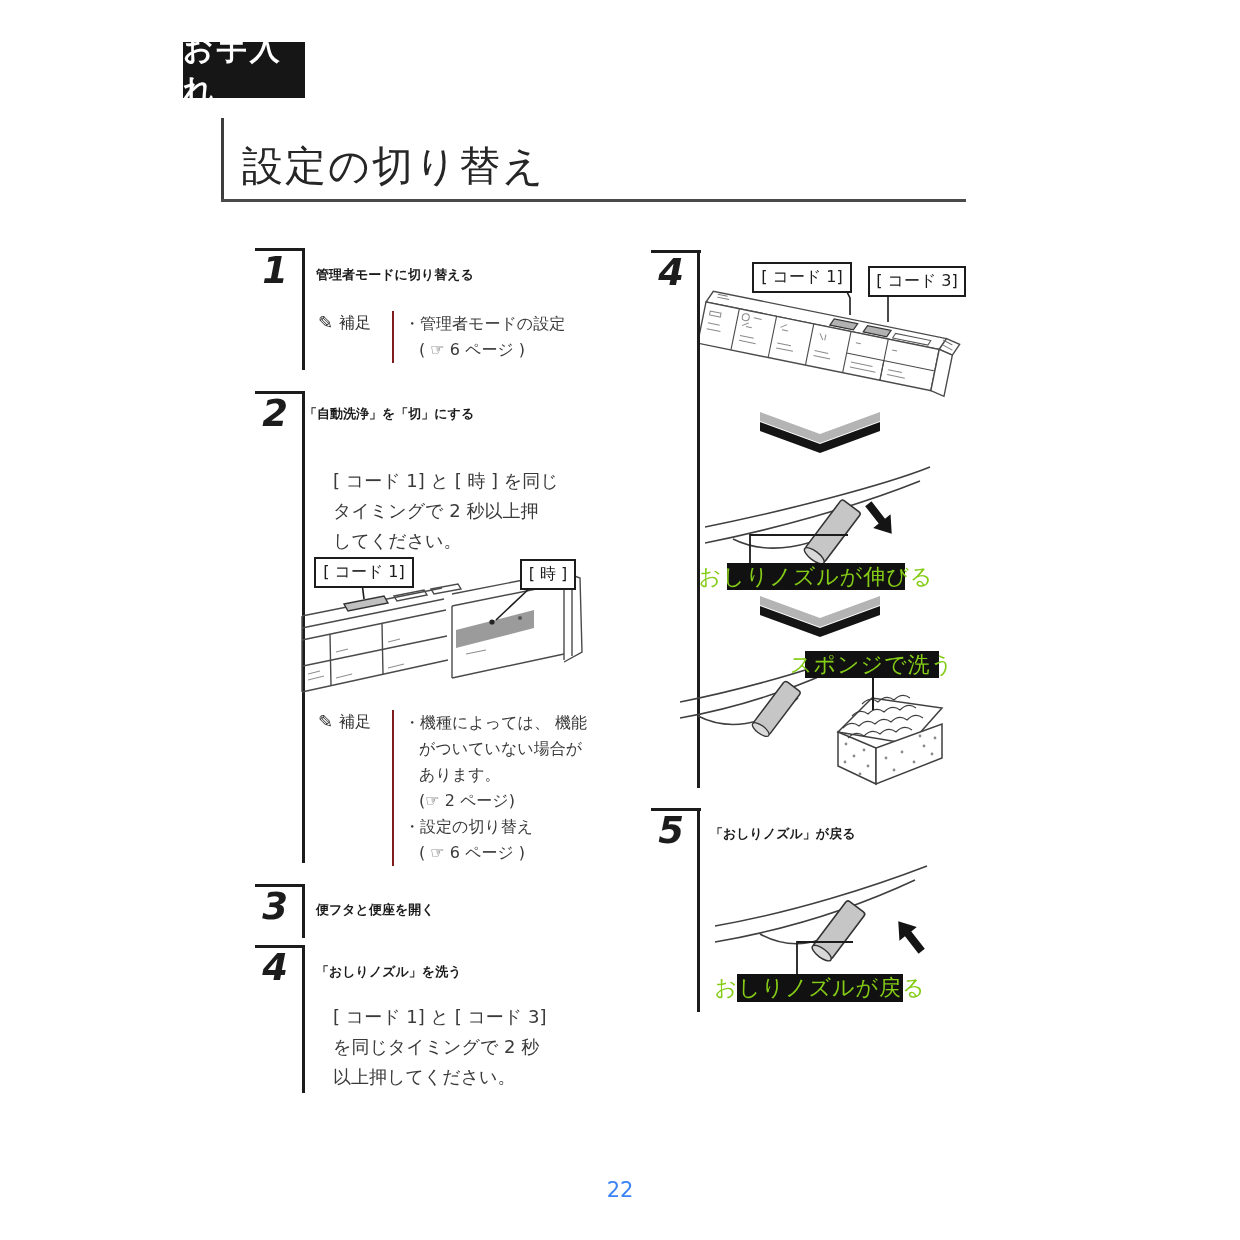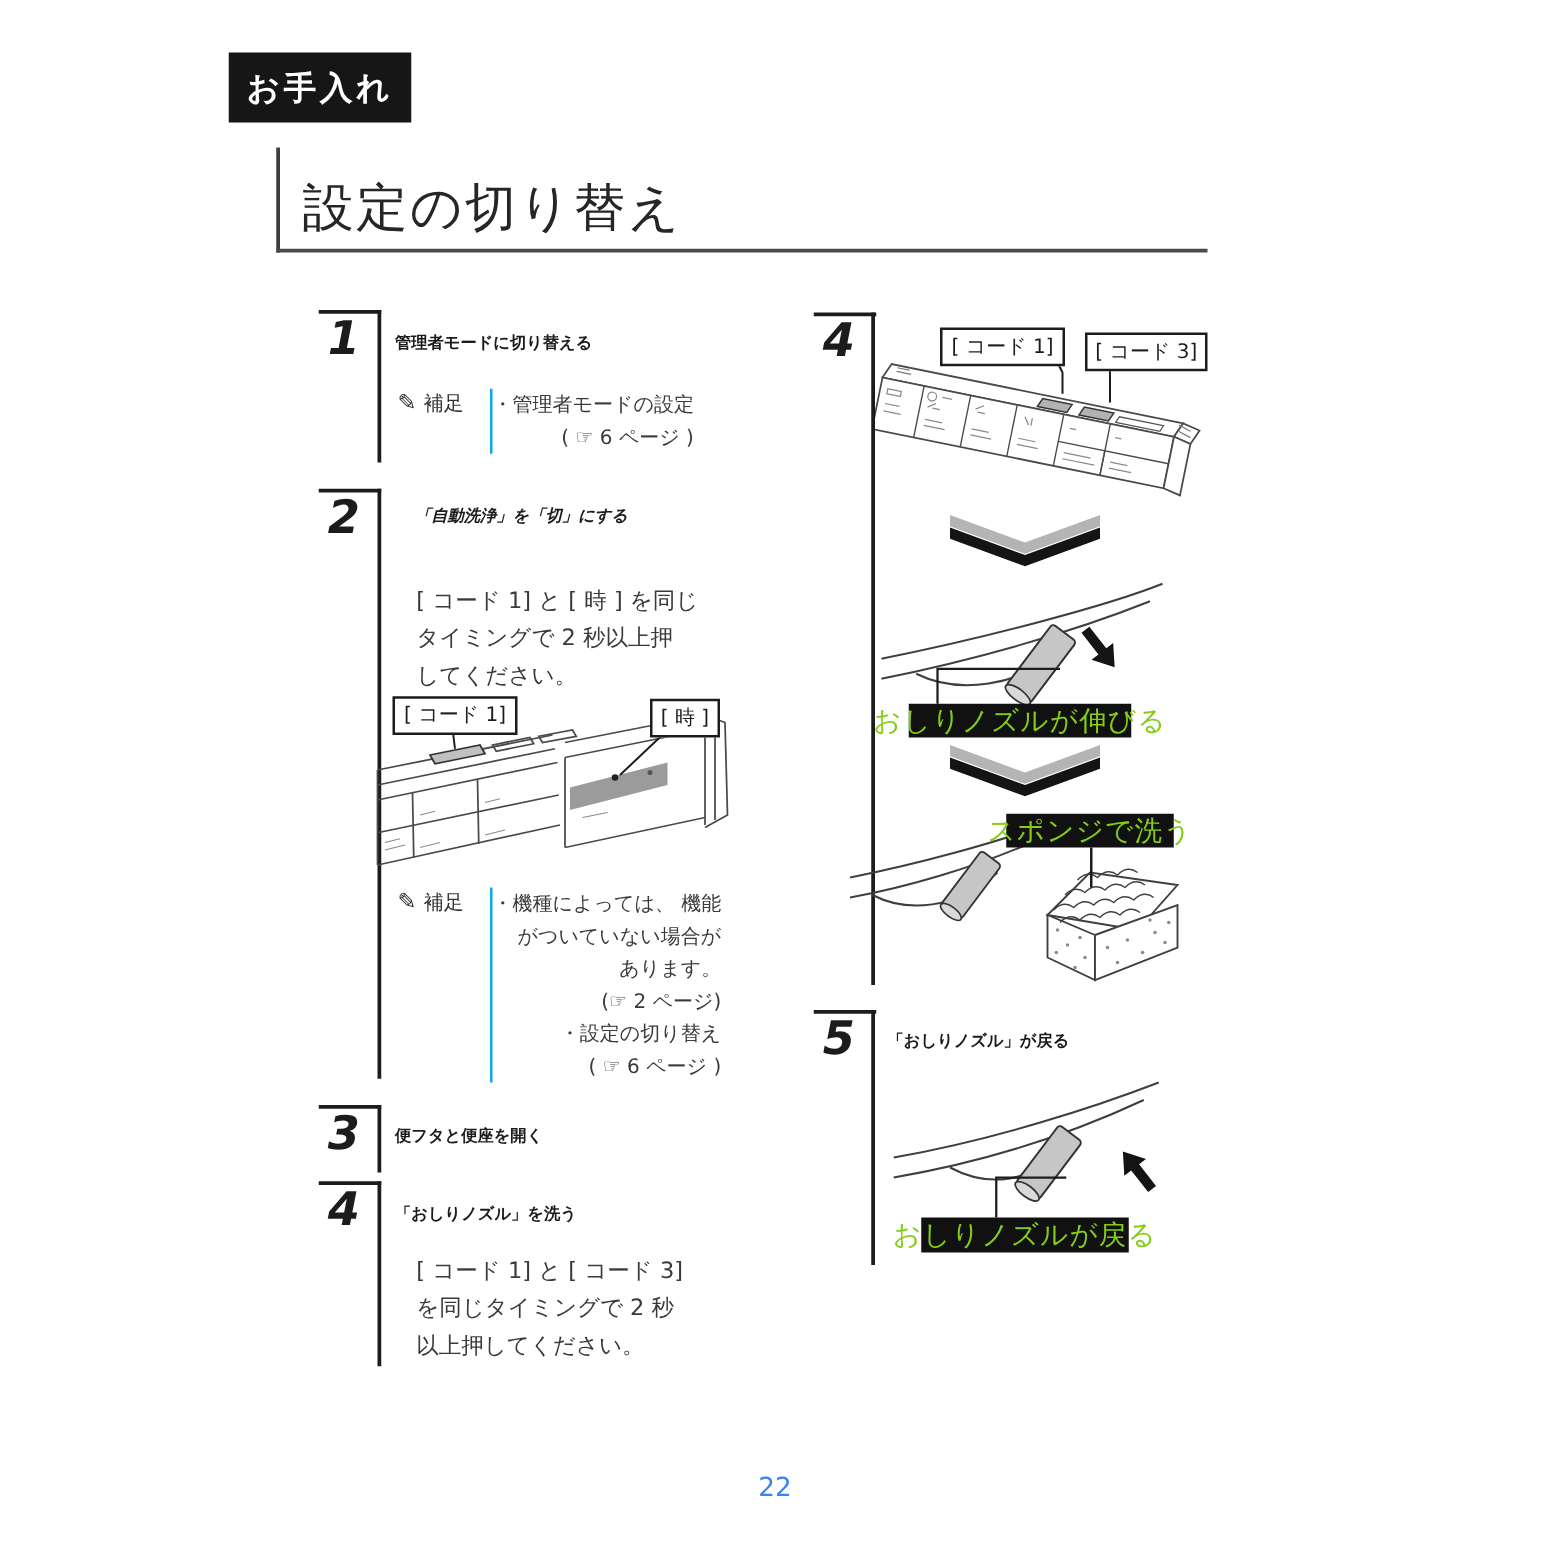--- a/index.html
+++ b/index.html
@@ -4,42 +4,42 @@
 <style>
   html,body{margin:0;padding:0;}
   body{
     width:1240px;height:1240px;position:relative;background:#ffffff;
     font-family:"DejaVu Sans","Liberation Sans",sans-serif;
     color:#222;overflow:hidden;
   }
   .abs{position:absolute;}
   
   .badge{
-    left:183px;top:42px;width:146px;height:56px;background:#161616;color:#fff;
+    left:183px;top:42px;width:122px;height:56px;background:#161616;color:#fff;
     display:flex;align-items:center;justify-content:center;
-    font-size:26px;font-weight:bold;letter-spacing:3px;
+    font-size:30px;font-weight:bold;letter-spacing:3px;
   }
   .title-bar-v{left:221px;top:118px;width:3px;height:84px;background:#3d3d3d;}
   .page-title{left:242px;top:139px;font-size:41px;font-weight:normal;color:#262626;letter-spacing:2px;white-space:nowrap;}
   .title-underline{left:221px;top:199px;width:745px;height:3px;background:#4a4a4a;}
   
   .step-bar{height:3px;background:#1c1c1c;}
   .step-rule{width:3px;background:#1c1c1c;}
   .step-num{
     font-size:37px;font-weight:bold;font-style:italic;color:#1c1c1c;
     width:42px;text-align:center;line-height:1;
   }
   .step-heading{font-size:13px;font-weight:bold;color:#1b1b1b;line-height:28px;}
   .body-text{font-size:18px;color:#3a3a3a;line-height:30px;white-space:nowrap;}
   
   .note{display:flex;align-items:flex-start;}
   .note-head{display:flex;align-items:flex-start;width:74px;flex:0 0 74px;}
   .note-pencil{font-size:18px;color:#2a2a2a;margin-right:6px;line-height:24px;}
   .note-label{font-size:16px;color:#333;line-height:24px;}
-  .note-lines{border-left:2px solid #0ea5e9;text-align:right;}
+  .note-lines{border-left:2px solid #7f1d1d;padding-left:10px;}
   .note-line{font-size:16px;color:#3a3a3a;line-height:26px;white-space:nowrap;}
   .note-line.indent{padding-left:15px;}
   
   .diagram-label{
     border:2px solid #1c1c1c;background:#fff;color:#1c1c1c;
     display:flex;align-items:center;justify-content:center;
     font-size:16px;white-space:nowrap;
   }
   .callout{
     background:#111;color:#84cc16;display:flex;align-items:center;justify-content:center;
@@ -68,21 +68,21 @@
   </div>
   <div class="note-lines">
     <div class="note-line">・管理者モードの設定</div>
     <div class="note-line indent">( ☞ 6 ページ )</div>
   </div>
 </div>
 
 <div class="abs step-bar" style="left:255px;top:391px;width:50px;"></div>
 <div class="abs step-rule" style="left:302px;top:391px;height:472px;"></div>
 <div class="abs step-num" style="left:254px;top:395px;">2</div>
-<div class="abs step-heading" style="left:332px;top:400px;width:242px;font-style:italic;">「自動洗浄」を「切」にする</div>
+<div class="abs step-heading" style="left:304px;top:400px;width:242px;">「自動洗浄」を「切」にする</div>
 
 <div class="abs" style="left:333px;top:466px;">
   <div class="body-text">[ コード 1] と [ 時 ] を同じ</div>
   <div class="body-text">タイミングで 2 秒以上押</div>
   <div class="body-text">してください。</div>
 </div>
 
 <div class="abs" style="left:300px;top:552px;width:335px;height:160px;">
   <svg width="335" height="160" viewBox="0 0 335 160">
     <g stroke="#4a4a4a" stroke-width="1.4" fill="none">

